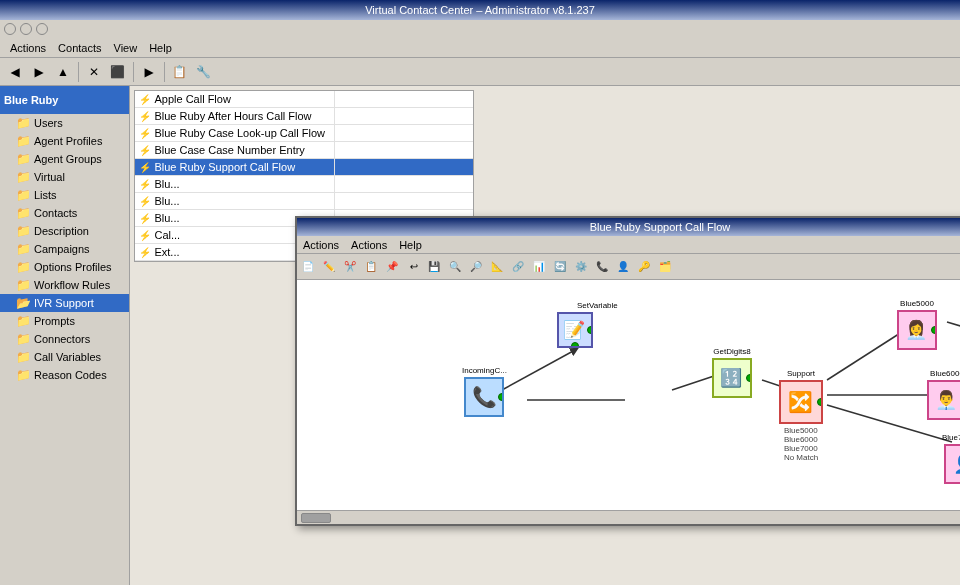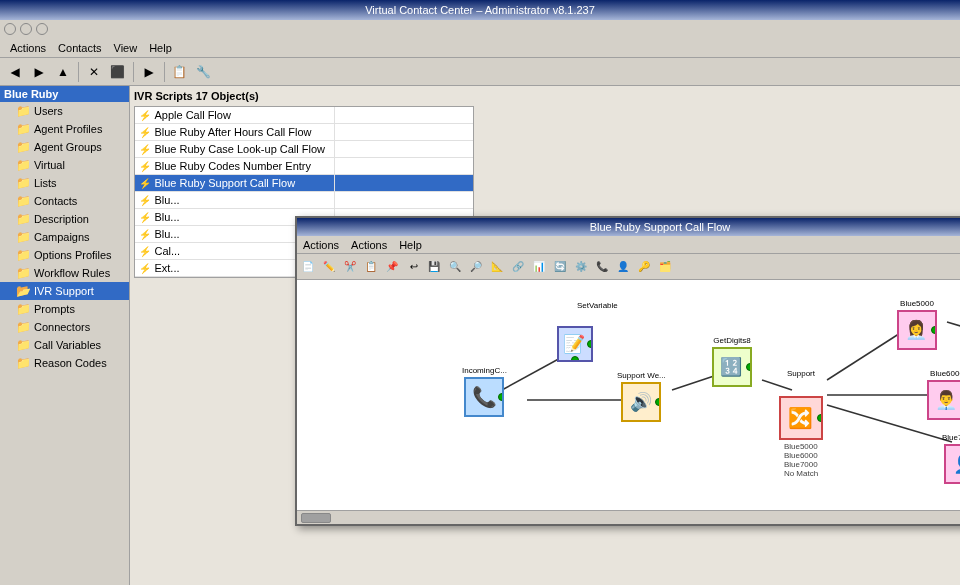--- a/index.html
+++ b/index.html
@@ -77,21 +77,21 @@
     .sidebar {
       width: 130px;
       background: #d4d0c8;
       border-right: 1px solid #a0a0a0;
       overflow-y: auto;
       font-size: 11px;
     }
     .sidebar-header {
       background: #316ac5;
       color: white;
-      padding: 2px 4px;
+      padding: 8px 4px;
       font-weight: bold;
       font-size: 11px;
     }
     .sidebar-item {
       display: flex;
       align-items: center;
       padding: 2px 4px;
       cursor: pointer;
       gap: 3px;
     }
@@ -348,21 +348,20 @@
     <div class="sidebar-item sidebar-indent">
       <span class="folder-icon">📁</span>
       <span>Reason Codes</span>
     </div>
   </div>
 
   <div class="content-area">
     <div class="content-relative">
 
       <div class="ivr-panel">
-        <div class="ivr-header">IVR Scripts   17 Object(s)</div>
         <div class="ivr-table">
           <div class="ivr-row">
             <div class="col1">
               <span class="script-icon">⚡</span>
               <span>Apple Call Flow</span>
             </div>
             <div class="col2"></div>
           </div>
           <div class="ivr-row">
             <div class="col1">
@@ -374,21 +373,21 @@
           <div class="ivr-row">
             <div class="col1">
               <span class="script-icon">⚡</span>
               <span>Blue Ruby Case Look-up Call Flow</span>
             </div>
             <div class="col2"></div>
           </div>
           <div class="ivr-row">
             <div class="col1">
               <span class="script-icon">⚡</span>
-              <span>Blue Ruby Codes Number Entry</span>
+              <span>Blue Case Case Number Entry</span>
             </div>
             <div class="col2"></div>
           </div>
           <div class="ivr-row selected">
             <div class="col1">
               <span class="script-icon">⚡</span>
               <span>Blue Ruby Support Call Flow</span>
             </div>
             <div class="col2"></div>
           </div>
@@ -479,54 +478,47 @@
 
             <line x1="678" y1="108" x2="770" y2="90" stroke="#333" stroke-width="1.5"></line>
             <defs>
               <marker id="arr" markerWidth="6" markerHeight="6" refX="3" refY="3" orient="auto">
                 <path d="M0,0 L6,3 L0,6 Z" fill="#333"></path>
               </marker>
             </defs>
           </svg>
 
           <div class="flow-node" style="left:248px; top:20px;">
-            <div class="node-label" style="margin-bottom:16px;padding-left:32px;">SetVariable</div>
+            <div class="node-label" style="margin-bottom:2px;padding-left:32px;">SetVariable</div>
             <div class="node-box" style="width:36px;height:36px;background:#ccddff;border:2px solid #5555aa;">
               <span style="font-size:18px;">📝</span>
               <div class="connector-dot right"></div>
               <div class="connector-dot bottom"></div>
             </div>
           </div>
 
           <div class="flow-node" style="left:165px; top:85px;">
             <div class="node-label" style="margin-bottom:2px;">IncomingC...</div>
             <div class="node-box" style="width:40px;height:40px;background:#bbddff;border:2px solid #4488cc;">
               <span style="font-size:20px;">📞</span>
               <div class="connector-dot right"></div>
             </div>
           </div>
 
-          <div class="flow-node" style="left:320px; top:90px;">
-            <div class="node-label" style="margin-bottom:2px;">Support We...</div>
-            <div class="node-box" style="width:40px;height:40px;background:#ffeecc;border:2px solid #cc9900;">
-              <span style="font-size:18px;">🔊</span>
-              <div class="connector-dot right"></div>
-            </div>
-          </div>
-
-          <div class="flow-node" style="left:415px; top:55px;">
+
+          <div class="flow-node" style="left:415px; top:66px;">
             <div class="node-label" style="margin-bottom:2px;">GetDigits8</div>
             <div class="node-box" style="width:40px;height:40px;background:#eeffcc;border:2px solid #88aa22;">
               <span style="font-size:18px;">🔢</span>
               <div class="connector-dot right"></div>
             </div>
           </div>
 
           <div class="flow-node" style="left:482px; top:88px;">
-            <div class="node-label" style="margin-bottom:18px;">Support</div>
+            <div class="node-label" style="margin-bottom:2px;">Support</div>
             <div class="node-box" style="width:44px;height:44px;background:#ffd8d8;border:2px solid #cc4444;">
               <span style="font-size:20px;">🔀</span>
               <div class="connector-dot right"></div>
             </div>
             <div style="font-size:8px;text-align:left;margin-top:2px;color:#444;">
               Blue5000<br>Blue6000<br>Blue7000<br>No Match
             </div>
           </div>
 
           <div class="flow-node" style="left:600px; top:18px;">

